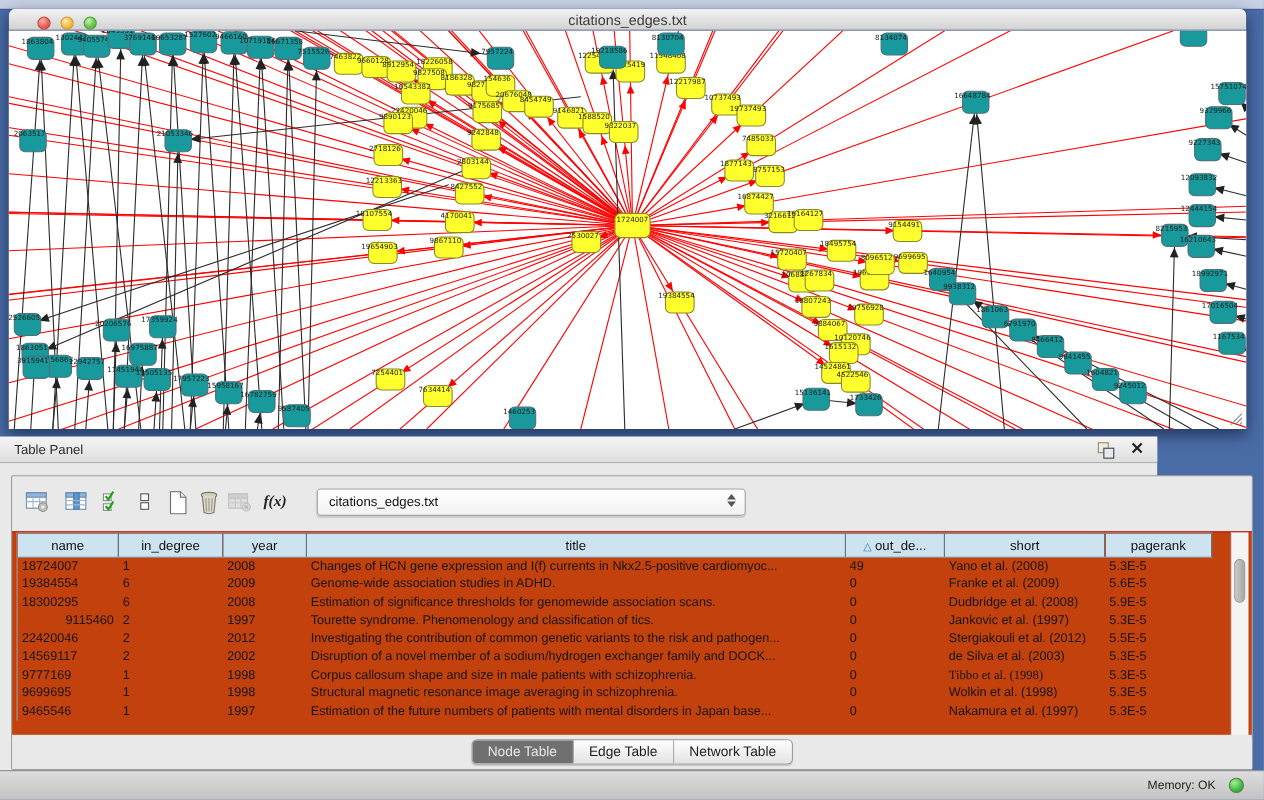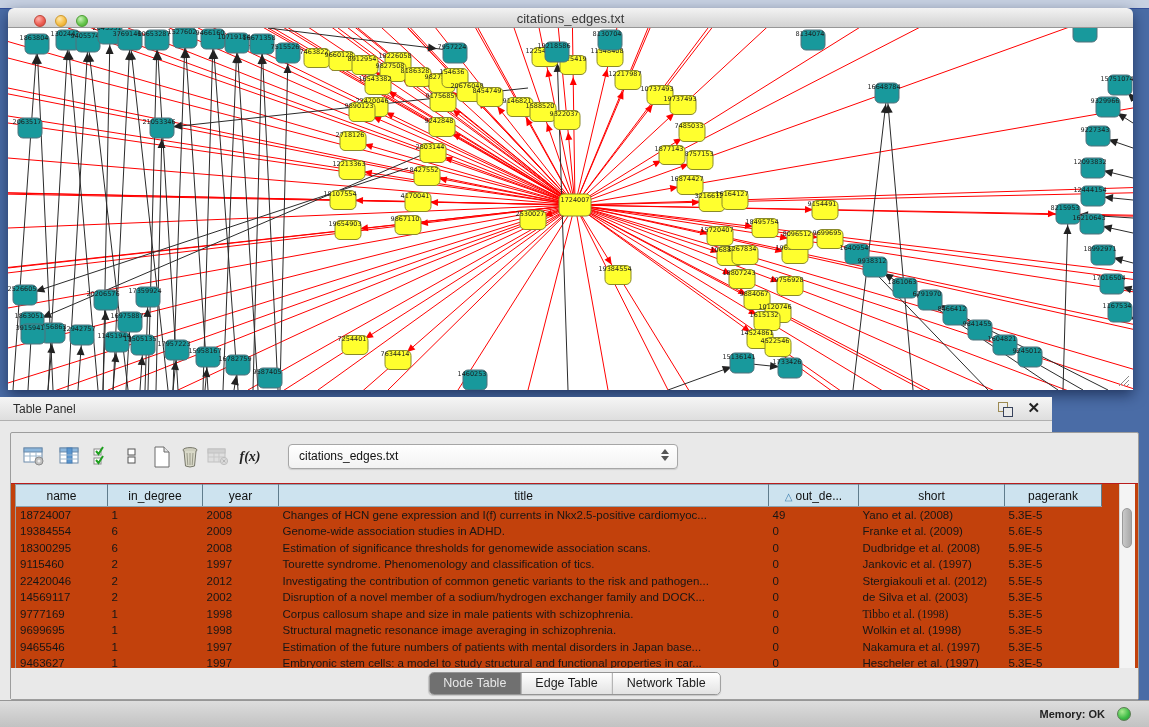--- a/index.html
+++ b/index.html
@@ -62,21 +62,21 @@
   .vthumb{position:absolute;left:2px;top:24px;width:10px;height:40px;border-radius:6px;background:linear-gradient(90deg,#c9c9c9,#a8a8a8);border:1px solid #9a9a9a;box-sizing:border-box;}
 
   .tabs-row{position:absolute;left:0;bottom:0;width:100%;height:31px;background:#e9e9e9;}
   .segmented{position:absolute;left:50%;top:4px;transform:translateX(-50%);display:flex;height:21px;
     border:1px solid #959595;border-radius:5px;overflow:hidden;box-shadow:0 1px 1px rgba(0,0,0,.15);}
   .seg{padding:0 14px;line-height:21px;font-size:12.5px;color:#1d1d1d;background:linear-gradient(#ffffff,#e3e3e3);border-left:1px solid #ababab;}
   .seg:first-child{border-left:none;}
   .seg.selected{background:#707070;color:#e7e7e7;}
 
   .statusbar{position:absolute;left:0;top:700px;width:1149px;height:27px;
-    background:linear-gradient(#dddddd,#c2c2c2);border-top:1px solid #969696;box-sizing:border-box;font-weight:bold;}
+    background:linear-gradient(#dddddd,#c2c2c2);border-top:1px solid #969696;box-sizing:border-box;}
   .mem-label{position:absolute;right:44px;top:7px;font-size:11px;color:#222;}
   .mem-dot{position:absolute;right:18px;top:6px;width:14px;height:14px;border-radius:50%;
     background:radial-gradient(circle at 35% 30%,#a8eb8f,#3cbb45 60%,#2a9334);border:1px solid #5a7d52;box-sizing:border-box;}
 </style>
 </head>
 <body>
 
 <div class="desktop">
   <div class="top-strip"></div>
 
@@ -688,21 +688,21 @@
               <tr>
                 <td style="width: 92px;">18300295</td>
                 <td style="width: 95px;">6</td>
                 <td style="width: 76px;">2008</td>
                 <td style="width: 490px;">Estimation of significance thresholds for genomewide association scans.</td>
                 <td style="width: 90px;">0</td>
                 <td style="width: 146px;">Dudbridge et al. (2008)</td>
                 <td style="width: 97px;">5.9E-5</td>
               </tr>
               <tr>
-                <td style="width: 92px;">9115460</td>
+                <td style="width: 92px; text-align: right;">9115460</td>
                 <td style="width: 95px;">2</td>
                 <td style="width: 76px;">1997</td>
                 <td style="width: 490px;">Tourette syndrome. Phenomenology and classification of tics.</td>
                 <td style="width: 90px;">0</td>
                 <td style="width: 146px;">Jankovic et al. (1997)</td>
                 <td style="width: 97px;">5.3E-5</td>
               </tr>
               <tr>
                 <td style="width: 92px;">22420046</td>
                 <td style="width: 95px;">2</td>
@@ -739,29 +739,20 @@
                 <td style="width: 146px;">Wolkin et al. (1998)</td>
                 <td style="width: 97px;">5.3E-5</td>
               </tr>
               <tr>
                 <td style="width: 92px;">9465546</td>
                 <td style="width: 95px;">1</td>
                 <td style="width: 76px;">1997</td>
                 <td style="width: 490px;">Estimation of the future numbers of patients with mental disorders in Japan base...</td>
                 <td style="width: 90px;">0</td>
                 <td style="width: 146px;">Nakamura et al. (1997)</td>
-                <td style="width: 97px;">5.3E-5</td>
-              </tr>
-              <tr>
-                <td style="width: 92px;">9463627</td>
-                <td style="width: 95px;">1</td>
-                <td style="width: 76px;">1997</td>
-                <td style="width: 490px;">Embryonic stem cells: a model to study structural and functional properties in car...</td>
-                <td style="width: 90px;">0</td>
-                <td style="width: 146px;">Hescheler et al. (1997)</td>
                 <td style="width: 97px;">5.3E-5</td>
               </tr>
             </tbody>
         </table>
         <div class="vscroll">
           <div class="vthumb"></div>
         </div>
       </div>
 
       <div class="tabs-row">

